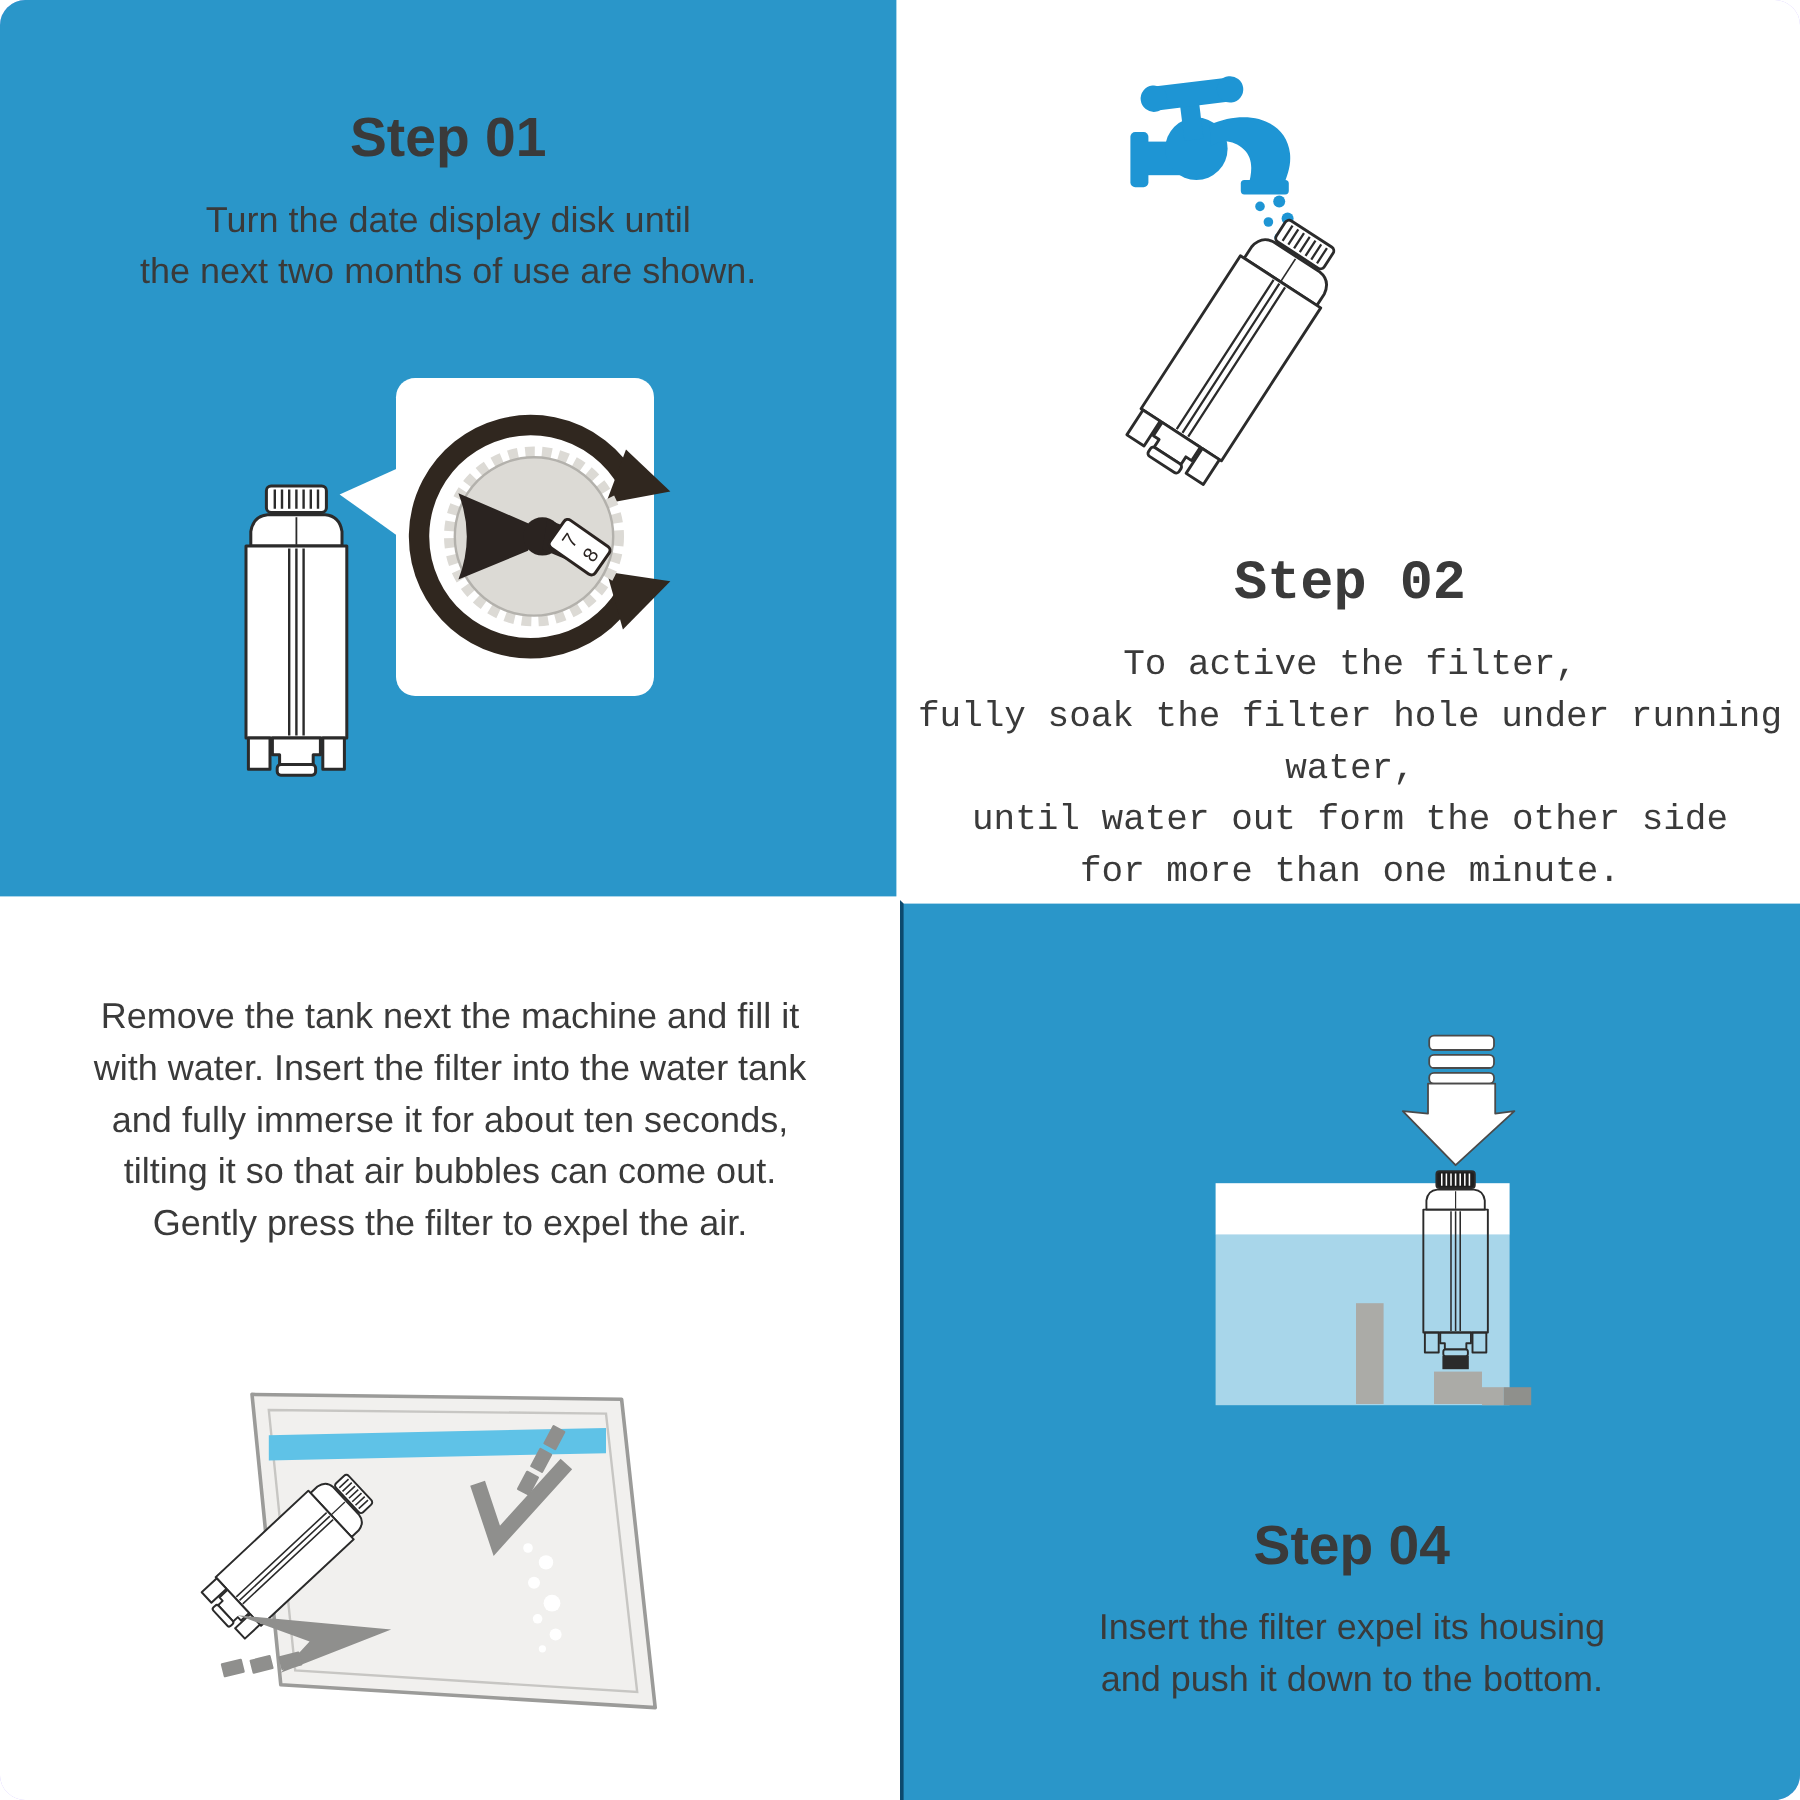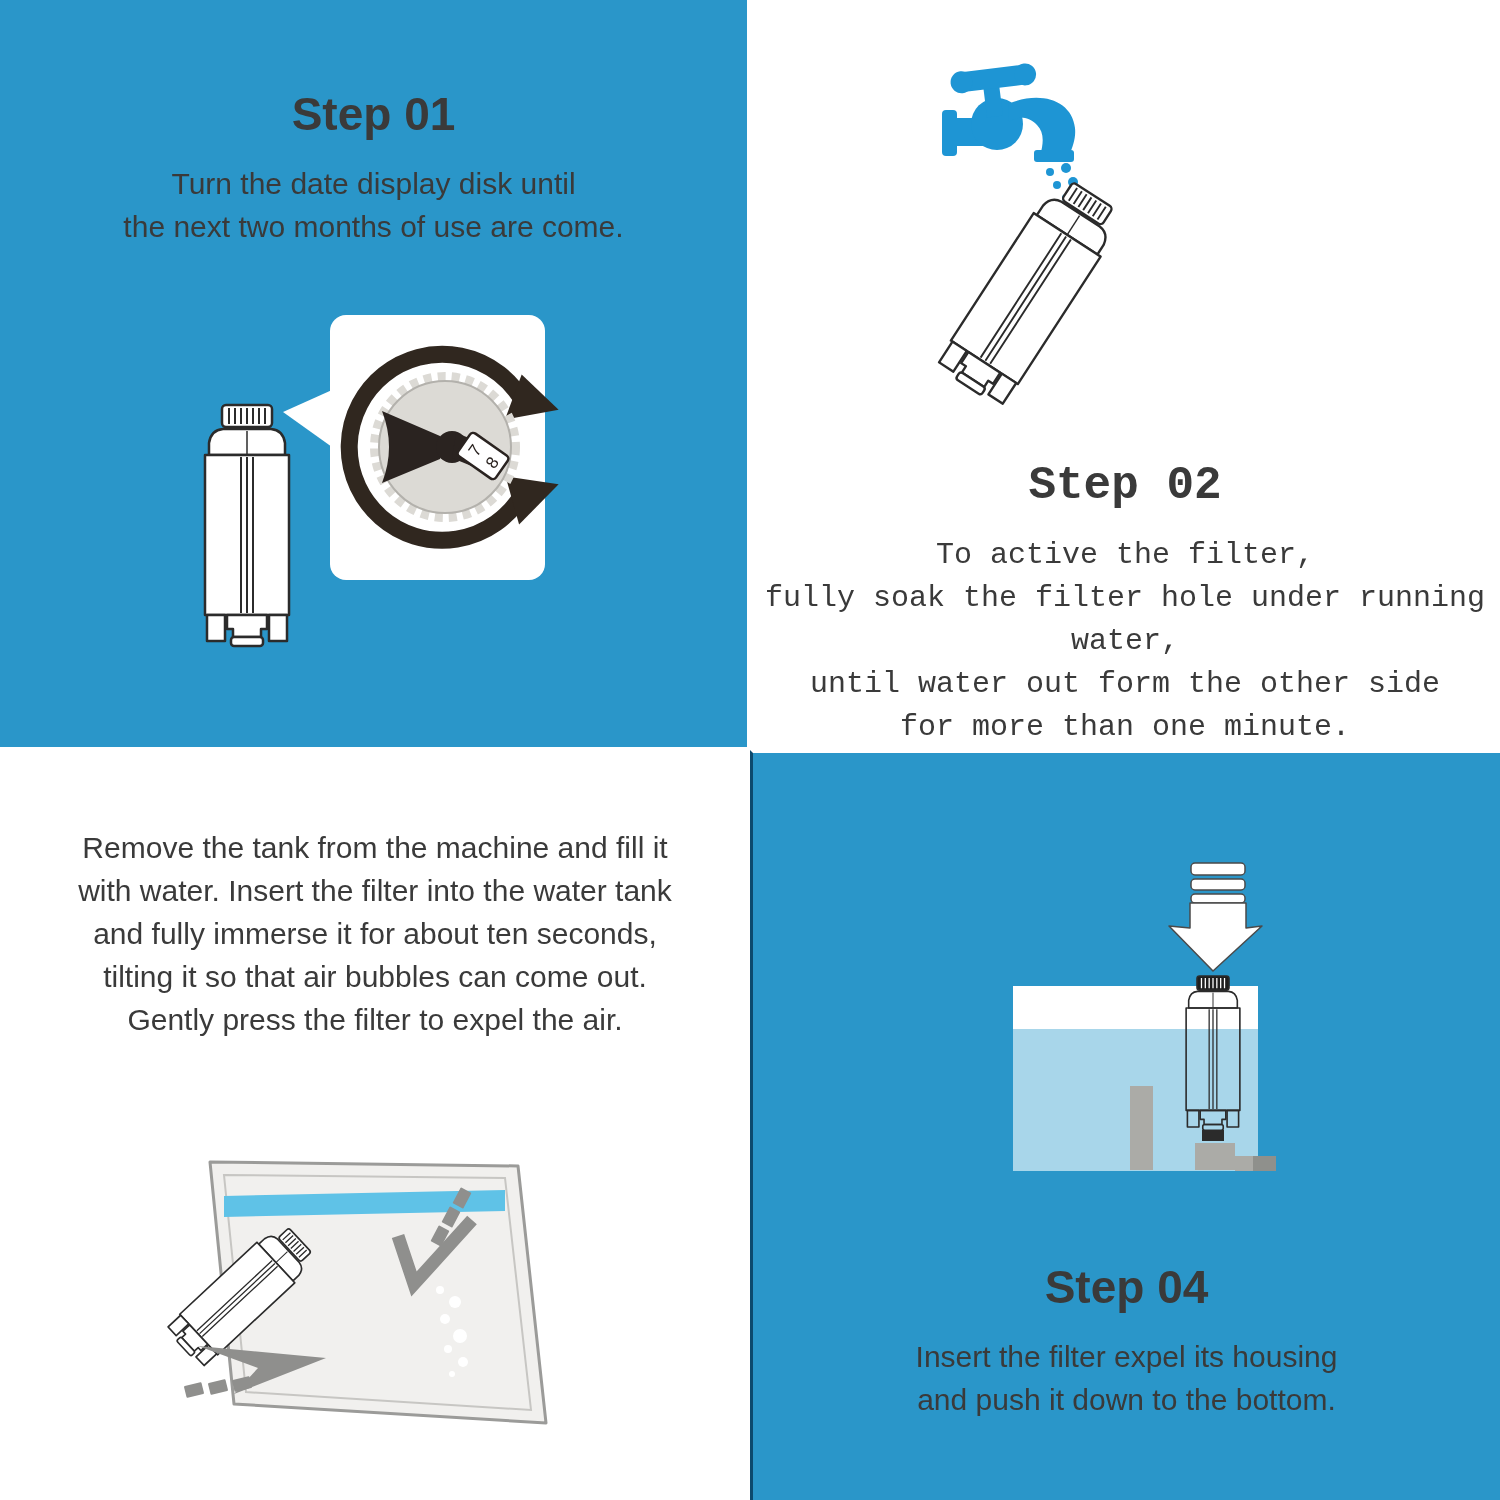--- a/index.html
+++ b/index.html
@@ -1,17 +1,17 @@
 <!DOCTYPE html>
 <html><head>
 <meta charset="utf-8">
 <style>
   html,body{margin:0;padding:0;background:#fff;}
   .canvas{position:relative;width:1500px;height:1500px;background:#c4b5fd;overflow:hidden;
-          font-family:"Liberation Sans",sans-serif;}
+          font-family:"Liberation Sans",sans-serif;border-radius:21px;}
   .quad{position:absolute;width:750px;height:750px;box-sizing:border-box;}
   .q-tl{left:0;top:0;background:#2A96C9;border-right:3px solid #fff;border-bottom:3px solid #fff;}
   .q-tr{left:750px;top:0;background:#fff;font-family:Liberation Mono, monospace;}
   .q-bl{left:0;top:750px;background:#fff;}
   .q-br{left:750px;top:750px;background:#2A96C9;border-left:3px solid #0c4a6e;border-top:3px solid #fff;}
   .step-block{position:absolute;left:0;width:100%;text-align:center;color:#3A3A3A;}
   .step-title{font-size:46px;line-height:52px;font-weight:bold;margin:0 0 22px 0;color:#3A3A3A;}
   .step-line{font-size:30px;line-height:43px;margin:0;color:#3A3A3A;}
   .illus{position:absolute;}
   svg{display:block;}
@@ -35,21 +35,21 @@
     </g>
   </defs>
 </svg>
 
 <div class="canvas">
 
   <section class="quad q-tl">
     <div class="step-block" style="top:88px">
       <h2 class="step-title">Step 01</h2>
       <p class="step-line">Turn the date display disk until</p>
-      <p class="step-line">the next two months of use are come.</p>
+      <p class="step-line">the next two months of use are shown.</p>
     </div>
     <svg class="illus" style="left:150px;top:295px" width="470" height="450" viewBox="0 0 470 450">
 
       <g>
         <rect x="180" y="20" width="215" height="265" rx="16" fill="#fff"></rect>
         <polygon points="182,95 133,117 182,152" fill="#fff"></polygon>
       </g>
 
       <g fill="none">
         <path d="M374,108 A93,93 0 1 0 372,200" stroke="#30271F" stroke-width="17"></path>
@@ -112,21 +112,21 @@
       <h2 class="step-title">Step 02</h2>
       <p class="step-line">To active the filter,</p>
       <p class="step-line">fully soak the filter hole under running water,</p>
       <p class="step-line">until water out form the other side</p>
       <p class="step-line">for more than one minute.</p>
     </div>
   </section>
 
   <section class="quad q-bl">
     <div class="step-block" style="top:76px">
-      <p class="step-line">Remove the tank from the machine and fill it</p>
+      <p class="step-line">Remove the tank next the machine and fill it</p>
       <p class="step-line">with water. Insert the filter into the water tank</p>
       <p class="step-line">and fully immerse it for about ten seconds,</p>
       <p class="step-line">tilting it so that air bubbles can come out.</p>
       <p class="step-line">Gently press the filter to expel the air.</p>
     </div>
     <svg class="illus" style="left:140px;top:392px" width="480" height="300" viewBox="0 0 480 300">
 
       <g>
         <path d="M70,20 L378,24 L406,281 L94,262 Z" fill="#F1F0EE" stroke="#9B9B99" stroke-width="3" stroke-linejoin="round"></path>
         <path d="M84,33 L365,36 L391,268 L106,250 Z" fill="none" stroke="#C7C6C3" stroke-width="2"></path>

